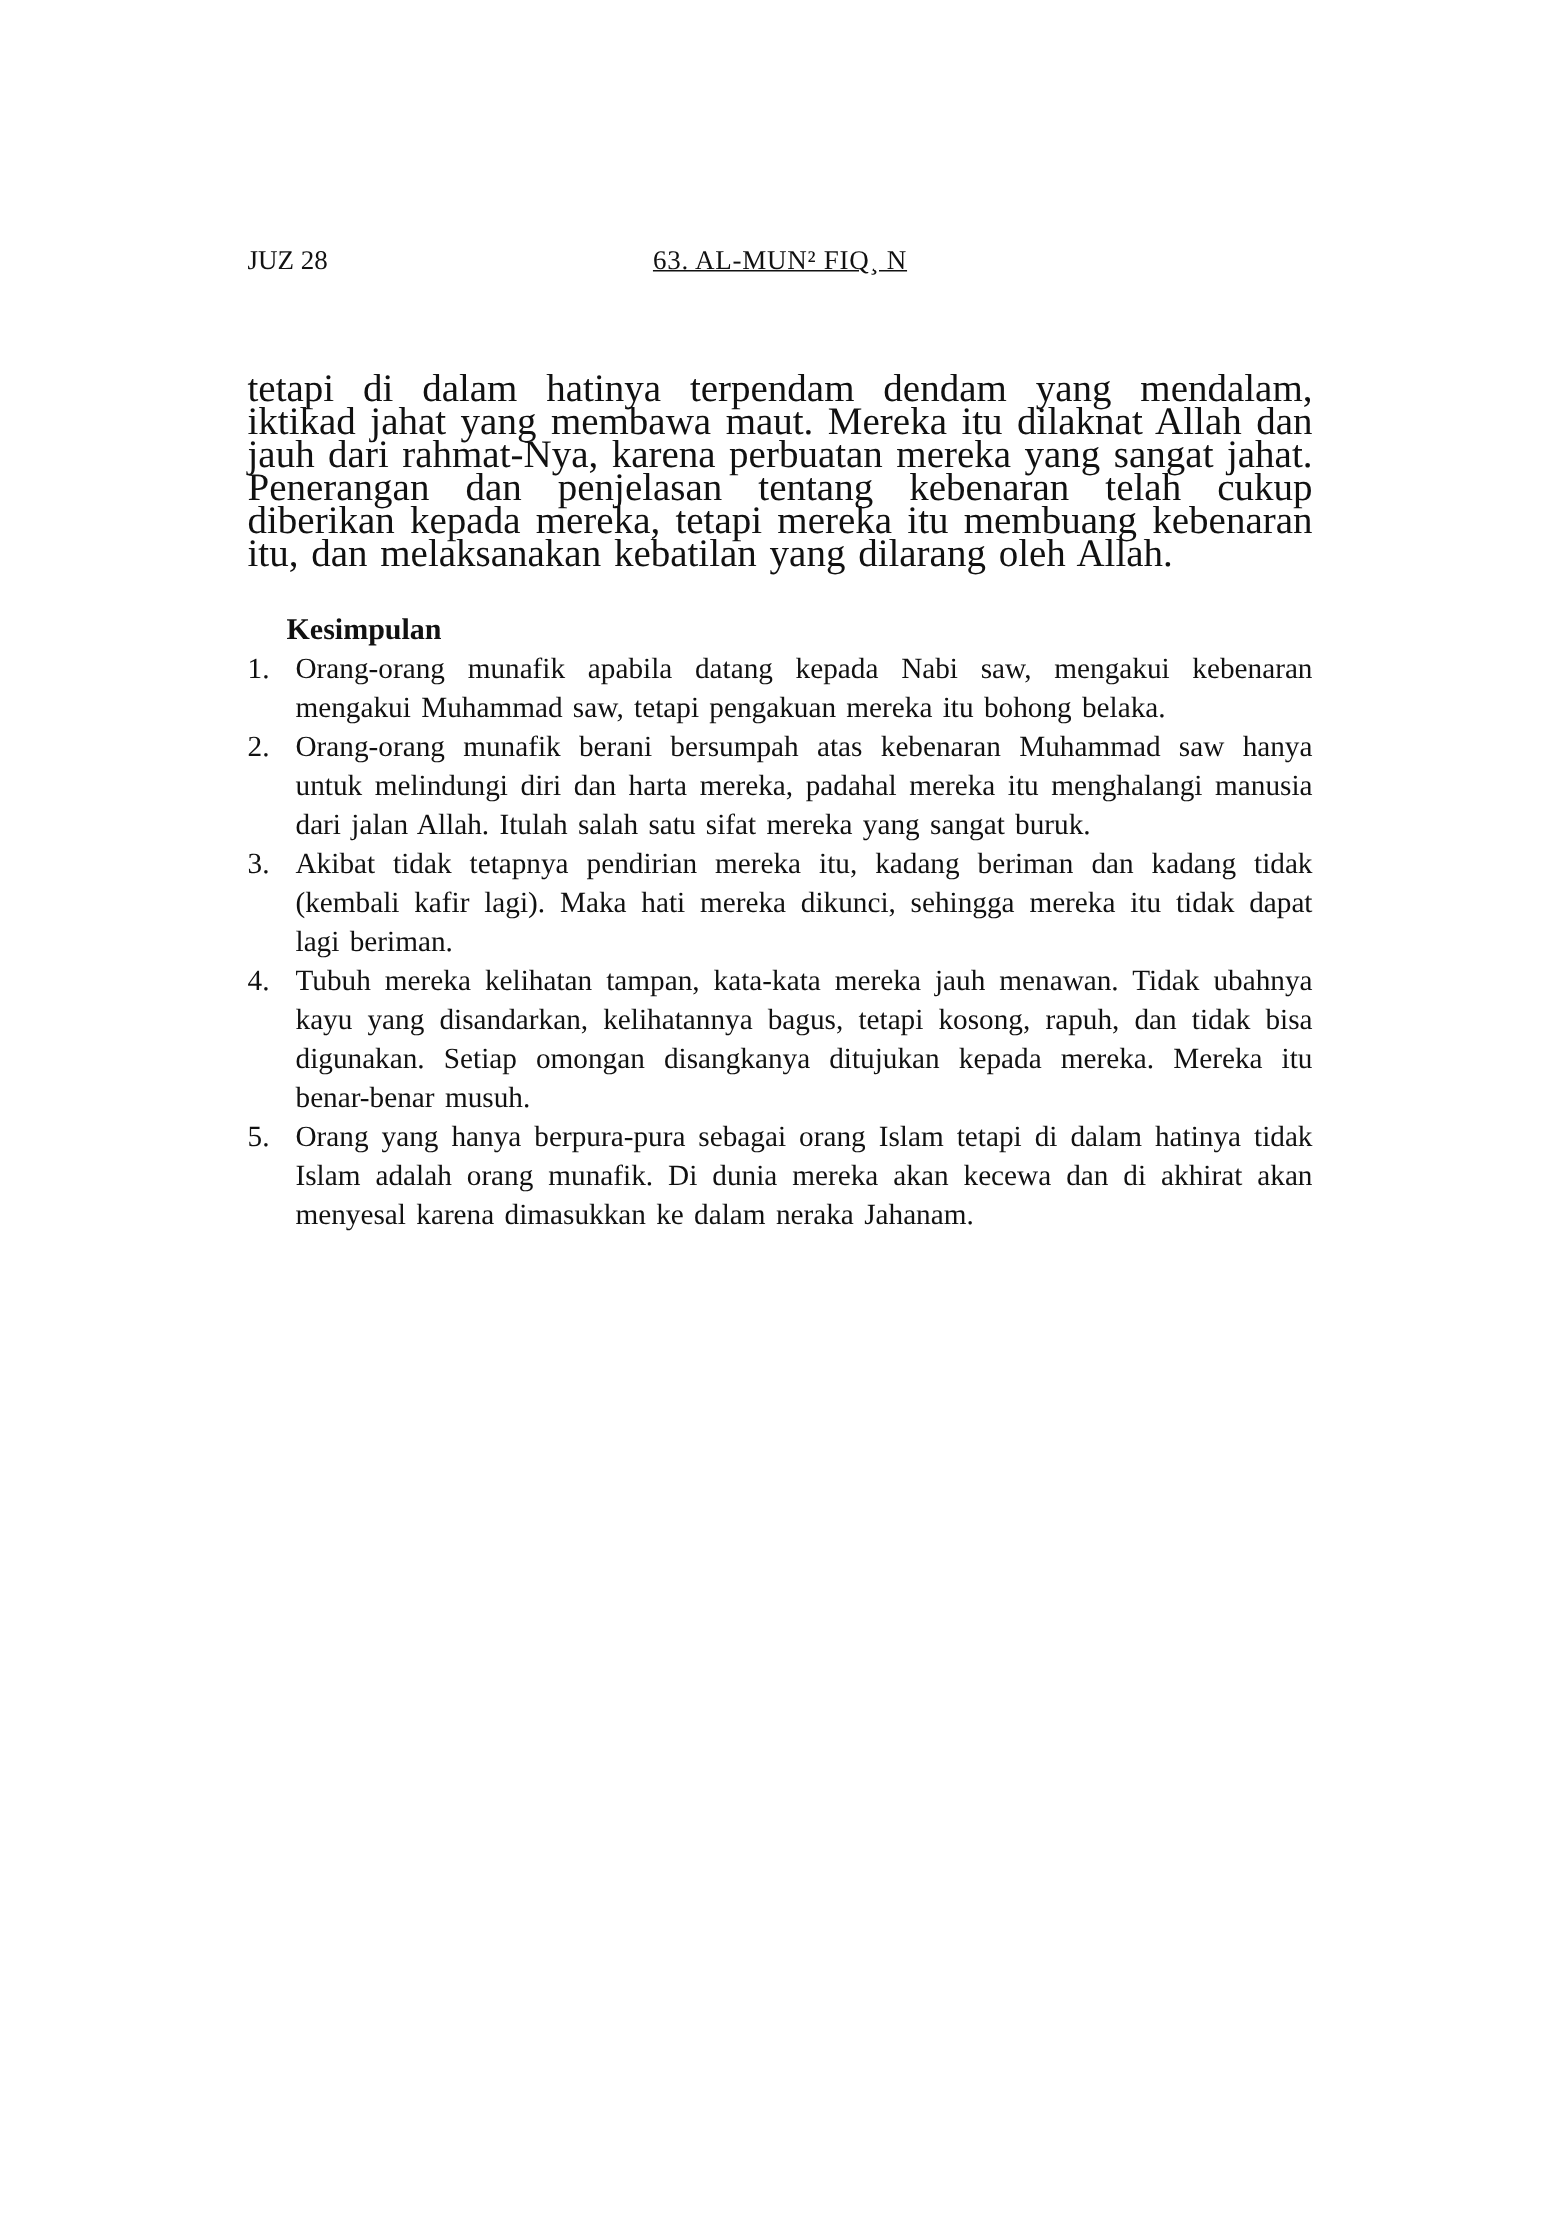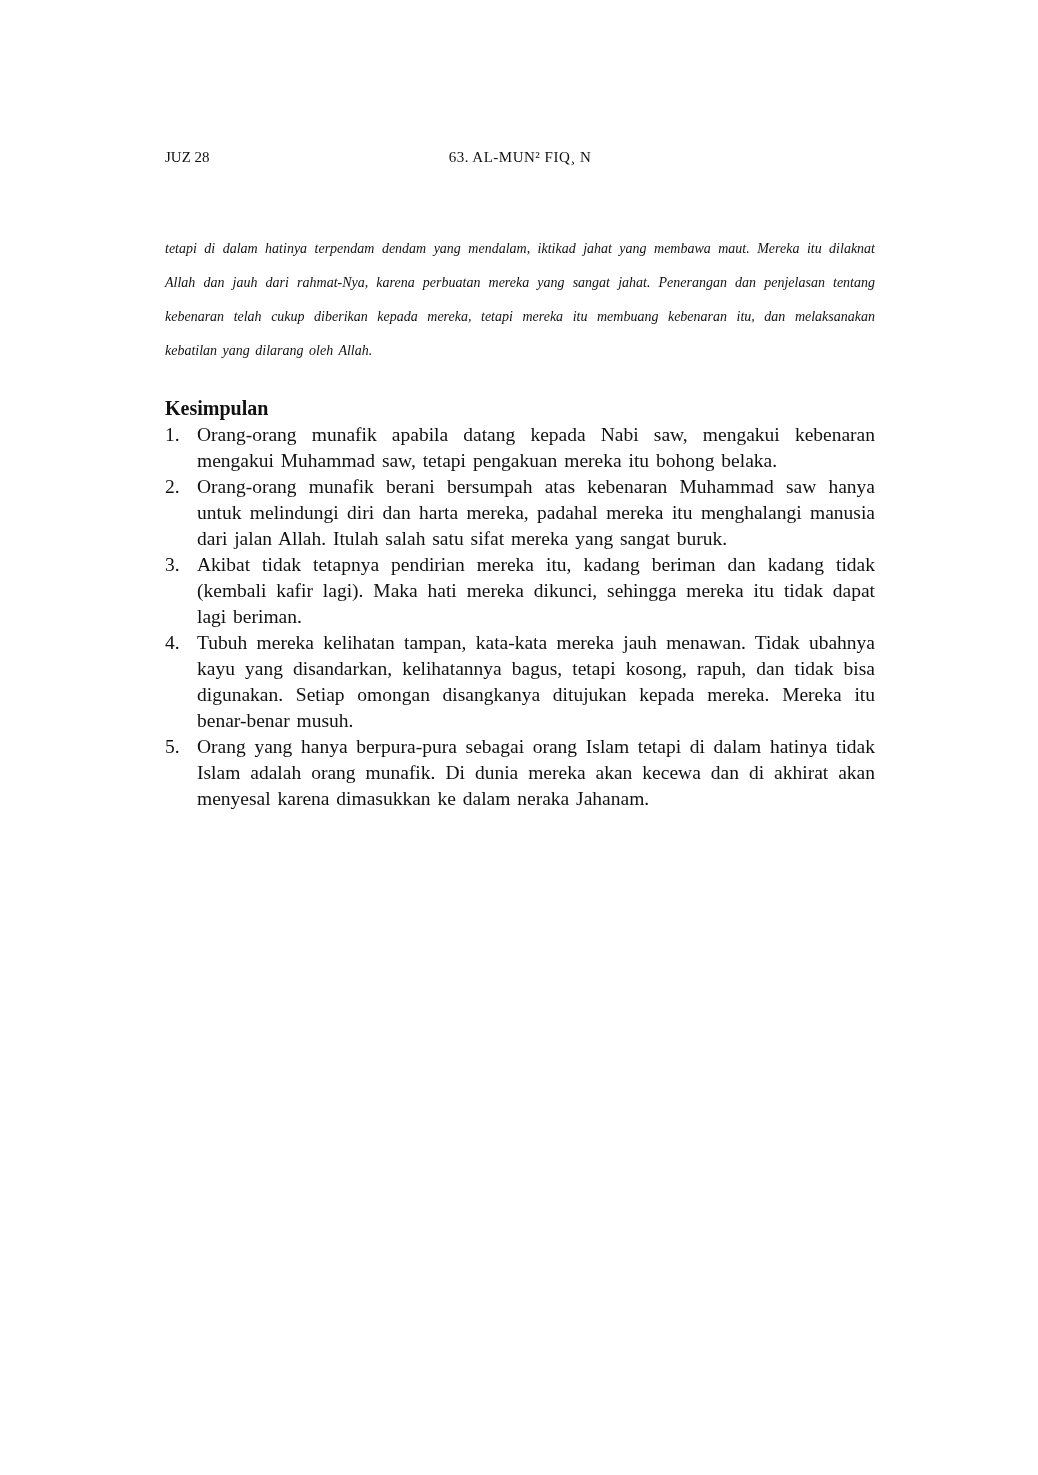--- a/index.html
+++ b/index.html
@@ -13,39 +13,40 @@
   .page {
     width: 1038px;
     height: 1475px;
     background: #ffffff;
     padding: 145px 163px 0 165px;
   }
   .header {
     display: grid;
     grid-template-columns: 1fr auto 1fr;
     align-items: baseline;
-    font-size: 15px;
+    font-size: 18px;
     line-height: 24px;
     margin-bottom: 63px;
+    margin-top: 16px;
   }
   .header .juz { text-align: left; }
-  .header .title { text-align: center; letter-spacing: 0.5px; }
+  .header .title { text-align: center; letter-spacing: 0.5px; text-decoration: underline; }
   .header .pagenum { text-align: right; }
   .body-text {
-    font-size: 14px;
-    line-height: 34px;
+    font-size: 26px;
+    line-height: 22px;
     text-align: justify;
     word-spacing: 2px;
-    font-style: italic;
   }
   .section-heading {
     font-size: 20px;
     font-weight: bold;
     line-height: 26px;
     margin-top: 27px;
+    margin-left: 26px;
   }
   .list {
     margin-top: 1px;
   }
   .list-item {
     display: flex;
     align-items: flex-start;
   }
   .list-item .num {
     flex: 0 0 32px;

